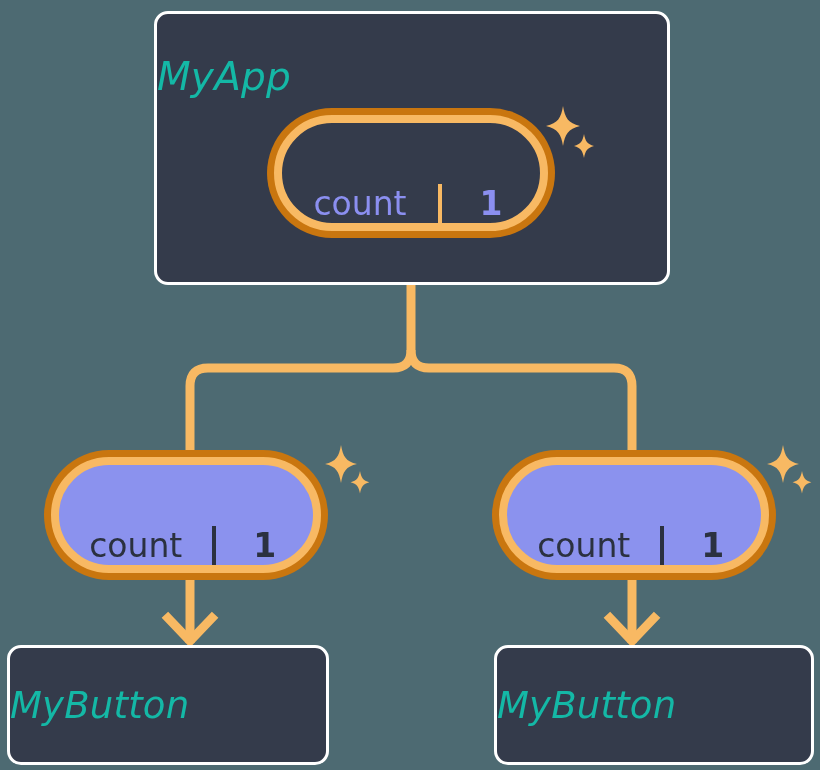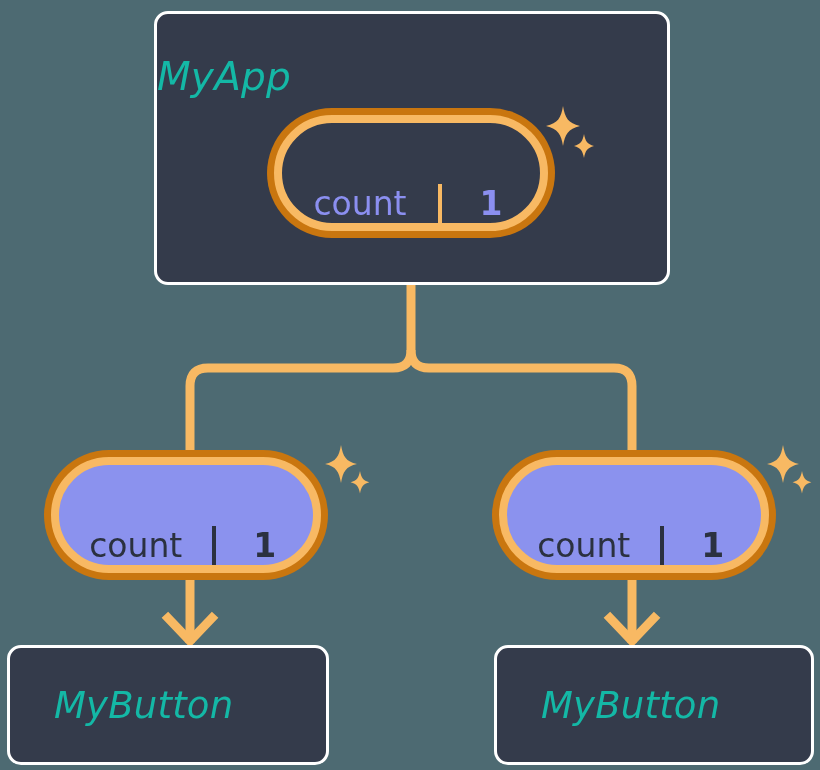--- a/index.html
+++ b/index.html
@@ -67,21 +67,20 @@
   }
   #btn-box-right {
     left: 494px;
     top: 645px;
     width: 320px;
     height: 120px;
   }
   .btn-title {
     top: 36px;
     font-size: 37px;
-    padding-left: 44px;
   }
 
   
   .pill {
     position: absolute;
     box-sizing: border-box;
     border-radius: 999px;
     background: #c9760f;            
     padding: 7px;
     display: flex;

